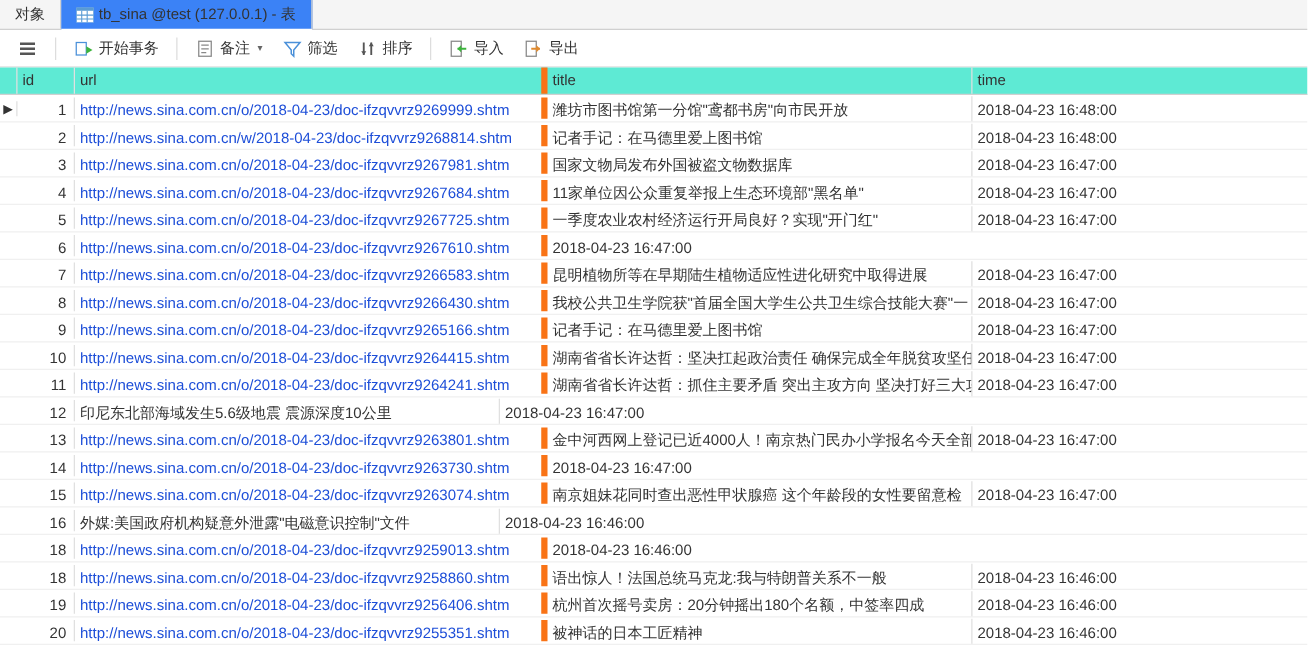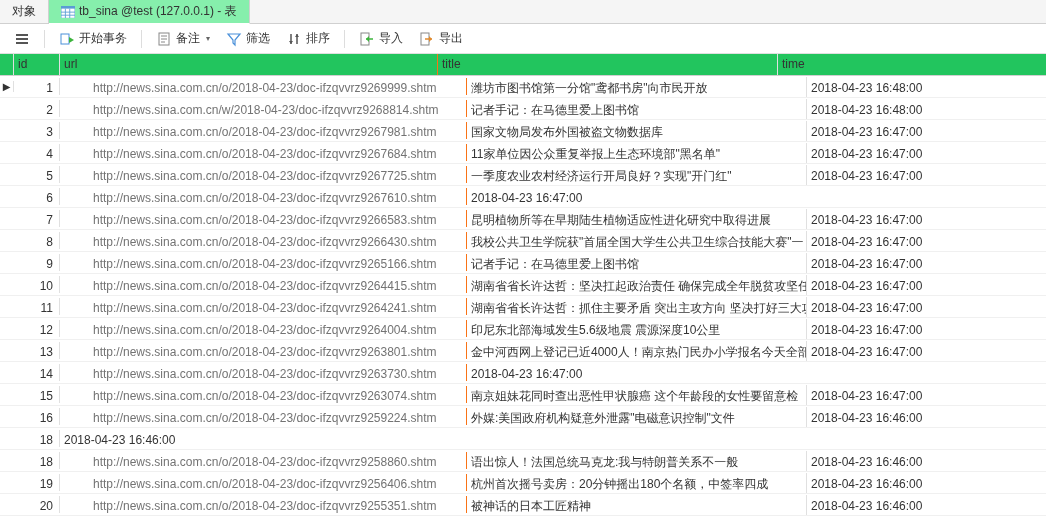--- a/index.html
+++ b/index.html
@@ -1,38 +1,38 @@
 <!DOCTYPE html>
 <html><head>
 <meta charset="utf-8">
 <style>
   * { box-sizing: border-box; margin: 0; padding: 0; }
   body { font-family: "Microsoft YaHei", Arial, sans-serif; font-size: 12px; color: #333; background: #fff; width: 1046px; height: 517px; overflow: hidden; }
   .tabs { display: flex; height: 24px; border-bottom: 1px solid #d0d0d0; background: #f5f5f5; }
   .tab { display: flex; align-items: center; padding: 0 12px; border-right: 1px solid #d0d0d0; cursor: pointer; gap: 4px; }
-  .tab.active { background: #86efac; border-bottom: 1px solid #fff; margin-bottom: -1px; color: #333; }
+  .tab.active { background: #3b82f6; border-bottom: 1px solid #fff; margin-bottom: -1px; color: #333; }
   .tab-icon { width: 14px; height: 12px; display: inline-block; }
   .toolbar { display: flex; align-items: center; height: 30px; padding: 0 8px; border-bottom: 1px solid #e0e0e0; gap: 4px; }
   .tbtn { display: flex; align-items: center; gap: 4px; padding: 2px 6px; cursor: pointer; border-radius: 2px; }
   .sep { width: 1px; height: 18px; background: #ddd; margin: 0 4px; }
   .icon { width: 16px; height: 16px; display: inline-block; flex-shrink: 0; }
   .dd { font-size: 8px; color: #666; margin-left: 2px; }
   .grid { width: 100%; }
-  .grid-head { display: flex; height: 22px; background: #22c55e; border-bottom: 1px solid #d0d0d0; font-weight: normal; color: #333; }
+  .grid-head { display: flex; height: 22px; background: #5eead4; border-bottom: 1px solid #d0d0d0; font-weight: normal; color: #333; }
   .col-marker { width: 14px; border-right: 1px solid #e0e0e0; }
   .col-id { width: 46px; padding: 3px 6px 0 4px; border-right: 1px solid #e0e0e0; }
-  .col-url { width: 378px; padding: 3px 6px 0 4px; border-right: 1px solid #f97316; }
+  .col-url { width: 378px; padding: 3px 6px 0 4px; border-right: 5px solid #f97316; }
   .col-title { width: 340px; padding: 3px 6px 0 4px; border-right: 1px solid #e0e0e0; }
   .col-time { flex: 1; padding: 3px 6px 0 4px; }
   .grid-body { }
   .row { display: flex; height: 22px; align-items: center; border-bottom: 1px solid #f0f0f0; }
   .row .col-marker { display:flex; align-items:center; justify-content:center; color:#333; font-size:10px; }
   .row .col-id { text-align: right; padding-right: 6px; }
   .row .col-url, .row .col-title, .row .col-time { white-space: nowrap; overflow: hidden; text-overflow: clip; }
-  .blue-link { color: #737373; margin-left: 29px; }
+  .blue-link { color: #1d4ed8; }
 </style>
 </head>
 <body>
 
 <div class="tabs">
   <div class="tab">
     <span>对象</span>
   </div>
   <div class="tab active">
     <span class="tab-icon">
@@ -205,21 +205,20 @@
       <div class="row">
         <div class="col-marker"></div>
         <div class="col-id">11</div>
         <div class="col-url blue-link">http://news.sina.com.cn/o/2018-04-23/doc-ifzqvvrz9264241.shtm</div>
         <div class="col-title">湖南省省长许达哲：抓住主要矛盾 突出主攻方向 坚决打好三大攻</div>
         <div class="col-time">2018-04-23 16:47:00</div>
       </div>
       <div class="row">
         <div class="col-marker"></div>
         <div class="col-id">12</div>
-        <div class="col-url blue-link">http://news.sina.com.cn/o/2018-04-23/doc-ifzqvvrz9264004.shtm</div>
         <div class="col-title">印尼东北部海域发生5.6级地震 震源深度10公里</div>
         <div class="col-time">2018-04-23 16:47:00</div>
       </div>
       <div class="row">
         <div class="col-marker"></div>
         <div class="col-id">13</div>
         <div class="col-url blue-link">http://news.sina.com.cn/o/2018-04-23/doc-ifzqvvrz9263801.shtm</div>
         <div class="col-title">金中河西网上登记已近4000人！南京热门民办小学报名今天全部</div>
         <div class="col-time">2018-04-23 16:47:00</div>
       </div>
@@ -232,27 +231,27 @@
       <div class="row">
         <div class="col-marker"></div>
         <div class="col-id">15</div>
         <div class="col-url blue-link">http://news.sina.com.cn/o/2018-04-23/doc-ifzqvvrz9263074.shtm</div>
         <div class="col-title">南京姐妹花同时查出恶性甲状腺癌 这个年龄段的女性要留意检</div>
         <div class="col-time">2018-04-23 16:47:00</div>
       </div>
       <div class="row">
         <div class="col-marker"></div>
         <div class="col-id">16</div>
-        <div class="col-url blue-link">http://news.sina.com.cn/o/2018-04-23/doc-ifzqvvrz9259224.shtm</div>
         <div class="col-title">外媒:美国政府机构疑意外泄露"电磁意识控制"文件</div>
         <div class="col-time">2018-04-23 16:46:00</div>
       </div>
       <div class="row">
         <div class="col-marker"></div>
         <div class="col-id">18</div>
+        <div class="col-url blue-link">http://news.sina.com.cn/o/2018-04-23/doc-ifzqvvrz9259013.shtm</div>
         <div class="col-time">2018-04-23 16:46:00</div>
       </div>
       <div class="row">
         <div class="col-marker"></div>
         <div class="col-id">18</div>
         <div class="col-url blue-link">http://news.sina.com.cn/o/2018-04-23/doc-ifzqvvrz9258860.shtm</div>
         <div class="col-title">语出惊人！法国总统马克龙:我与特朗普关系不一般</div>
         <div class="col-time">2018-04-23 16:46:00</div>
       </div>
       <div class="row">

